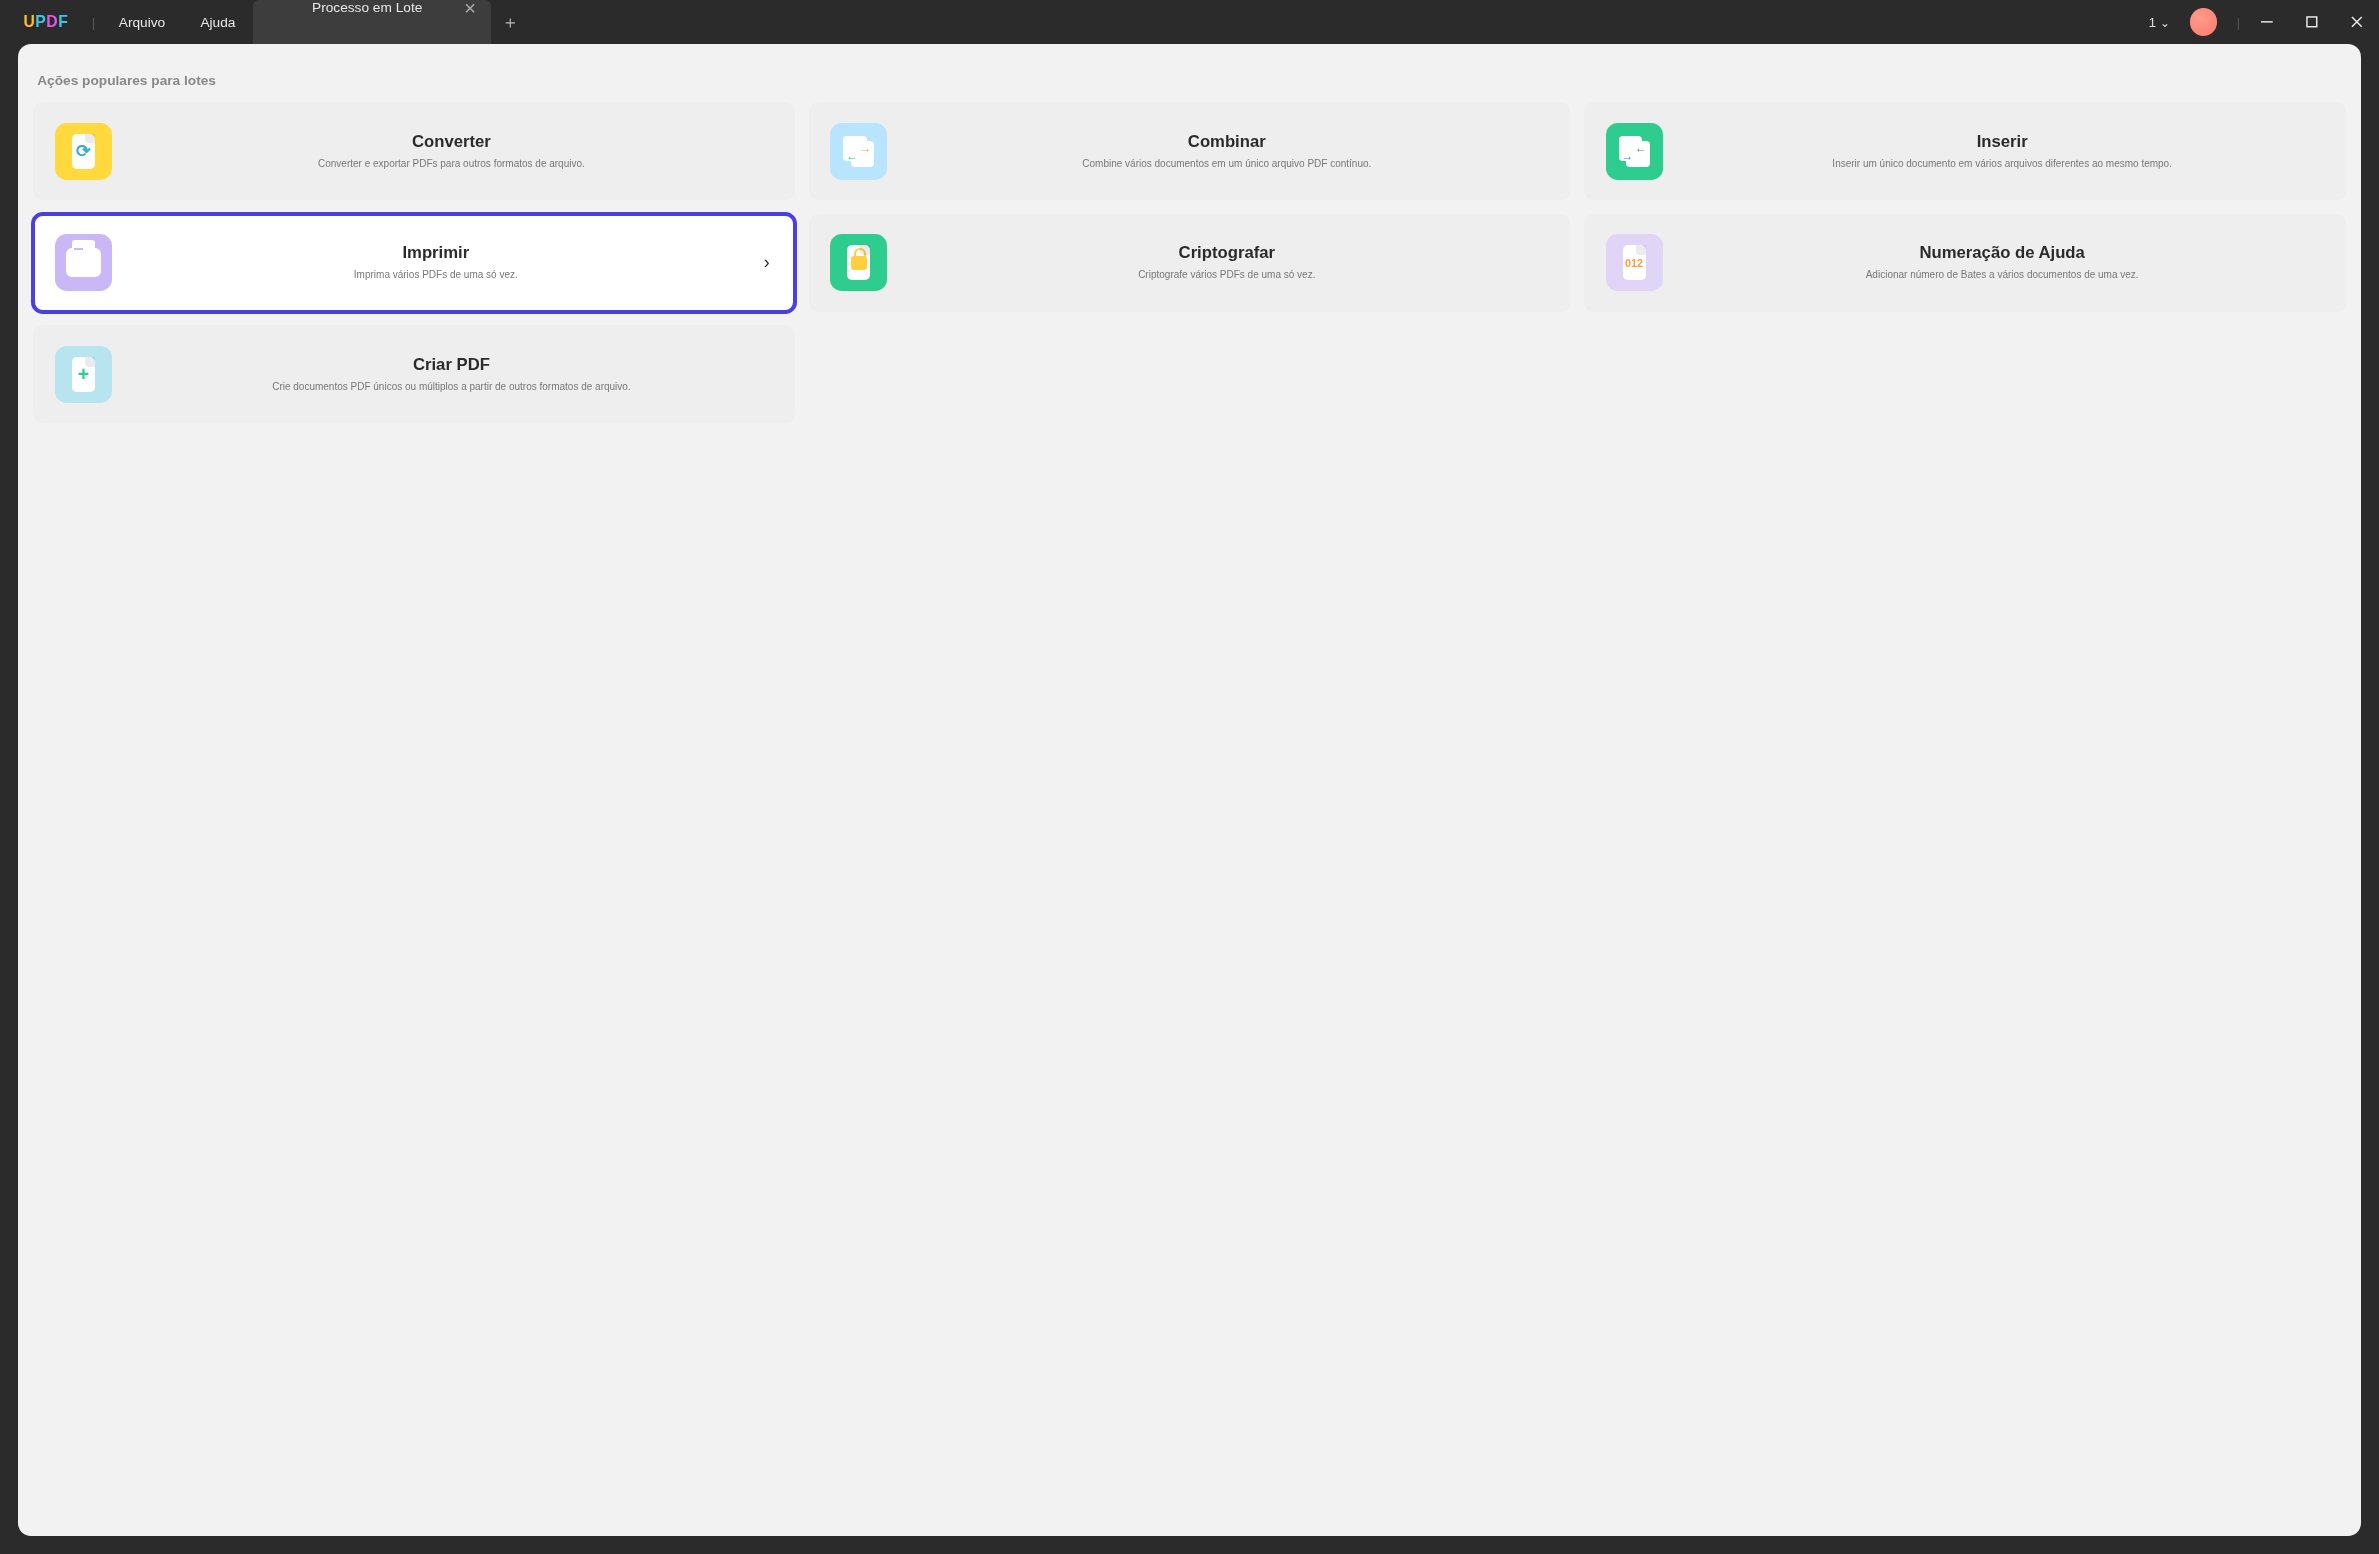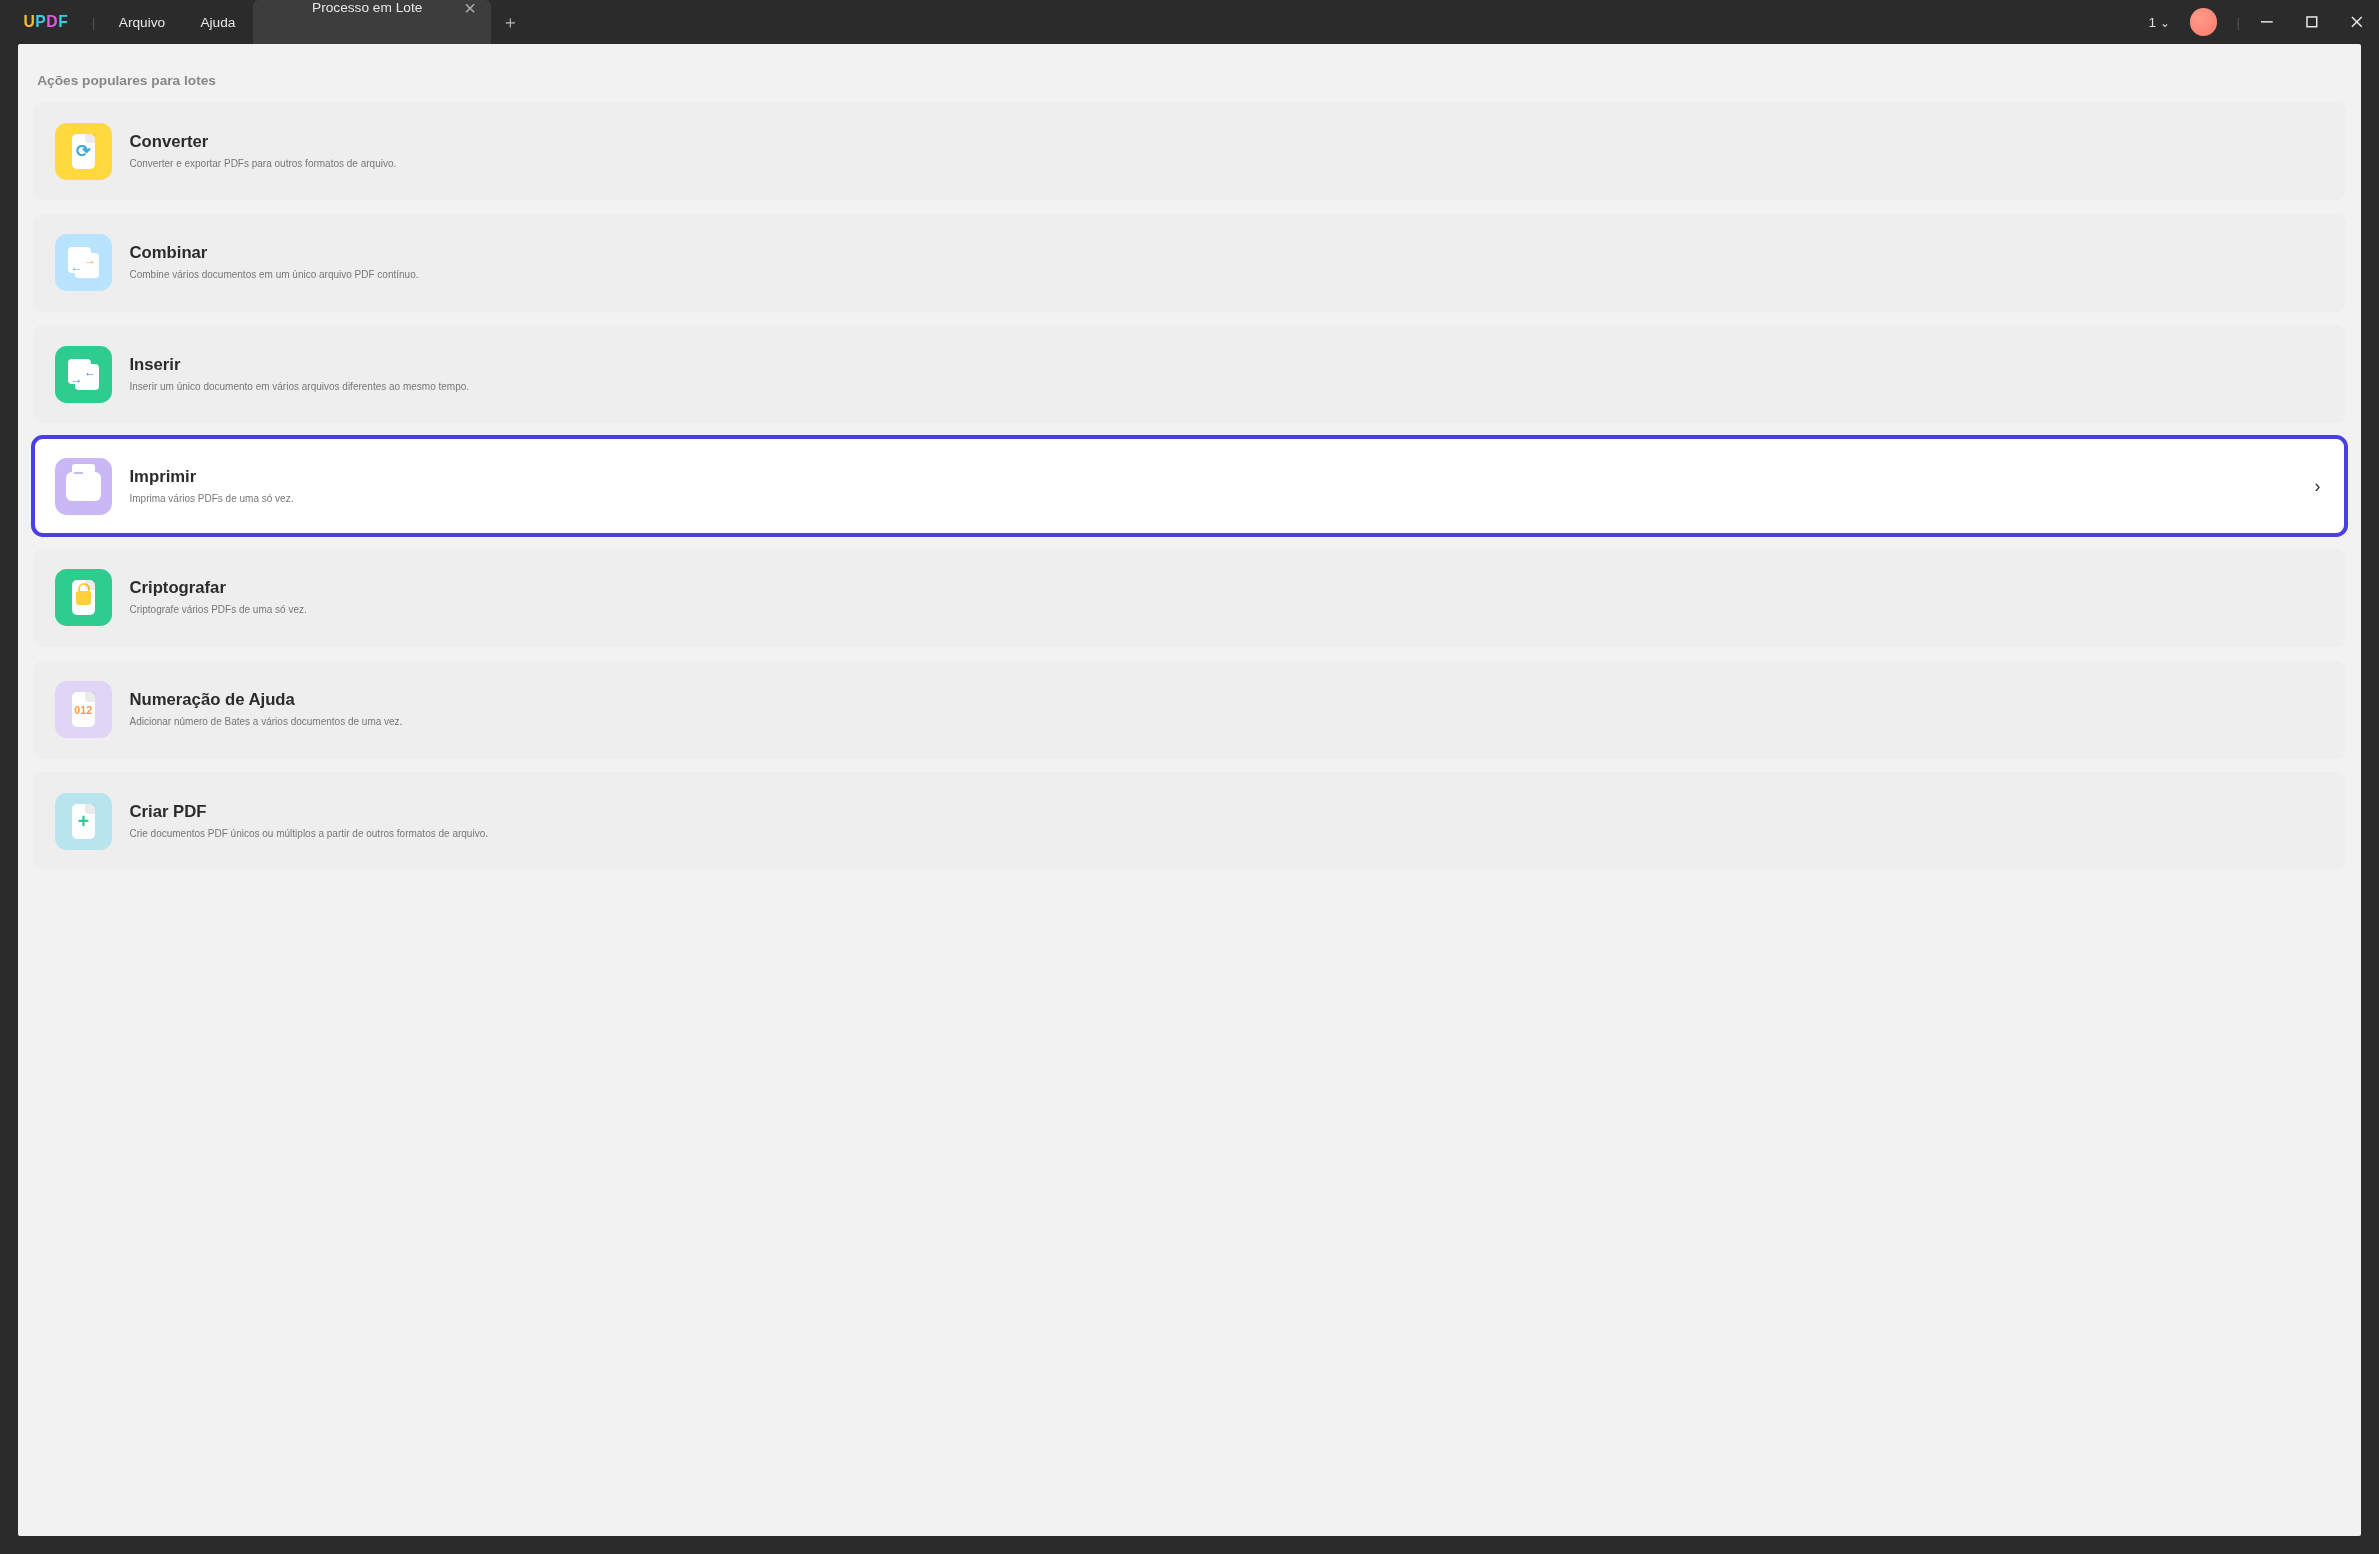--- a/index.html
+++ b/index.html
@@ -87,35 +87,36 @@
     display:flex; align-items:center; justify-content:center;
     color:#e8e8e8; cursor:pointer;
   }
   .win-btn svg { width: 13.7px; height: 13.7px; }
 
   
   .panel {
     position: absolute;
     top: 44px; left: 17.6px; right: 17.6px; bottom: 17.6px;
     background: #f2f2f2;
-    border-radius: 2px;
+    border-radius: 13px;
     padding: 23.5px 15.7px;
     overflow-y: auto;
   }
   .section-title {
     color: #888;
     font-size: 13.7px;
     font-weight: 600;
     margin: 5.9px 0 13.7px 3.9px;
   }
 
   .grid {
     display: grid;
-    grid-template-columns: repeat(1, 1fr);
+    grid-template-columns: repeat(3, 1fr);
     gap: 13.7px;
+    text-align: center;
   }
 
   .card {
     background: #eeeeee;
     border-radius: 9.8px;
     padding: 17.6px 21.6px;
     display: flex;
     align-items: center;
     gap: 17.6px;
     cursor: pointer;

